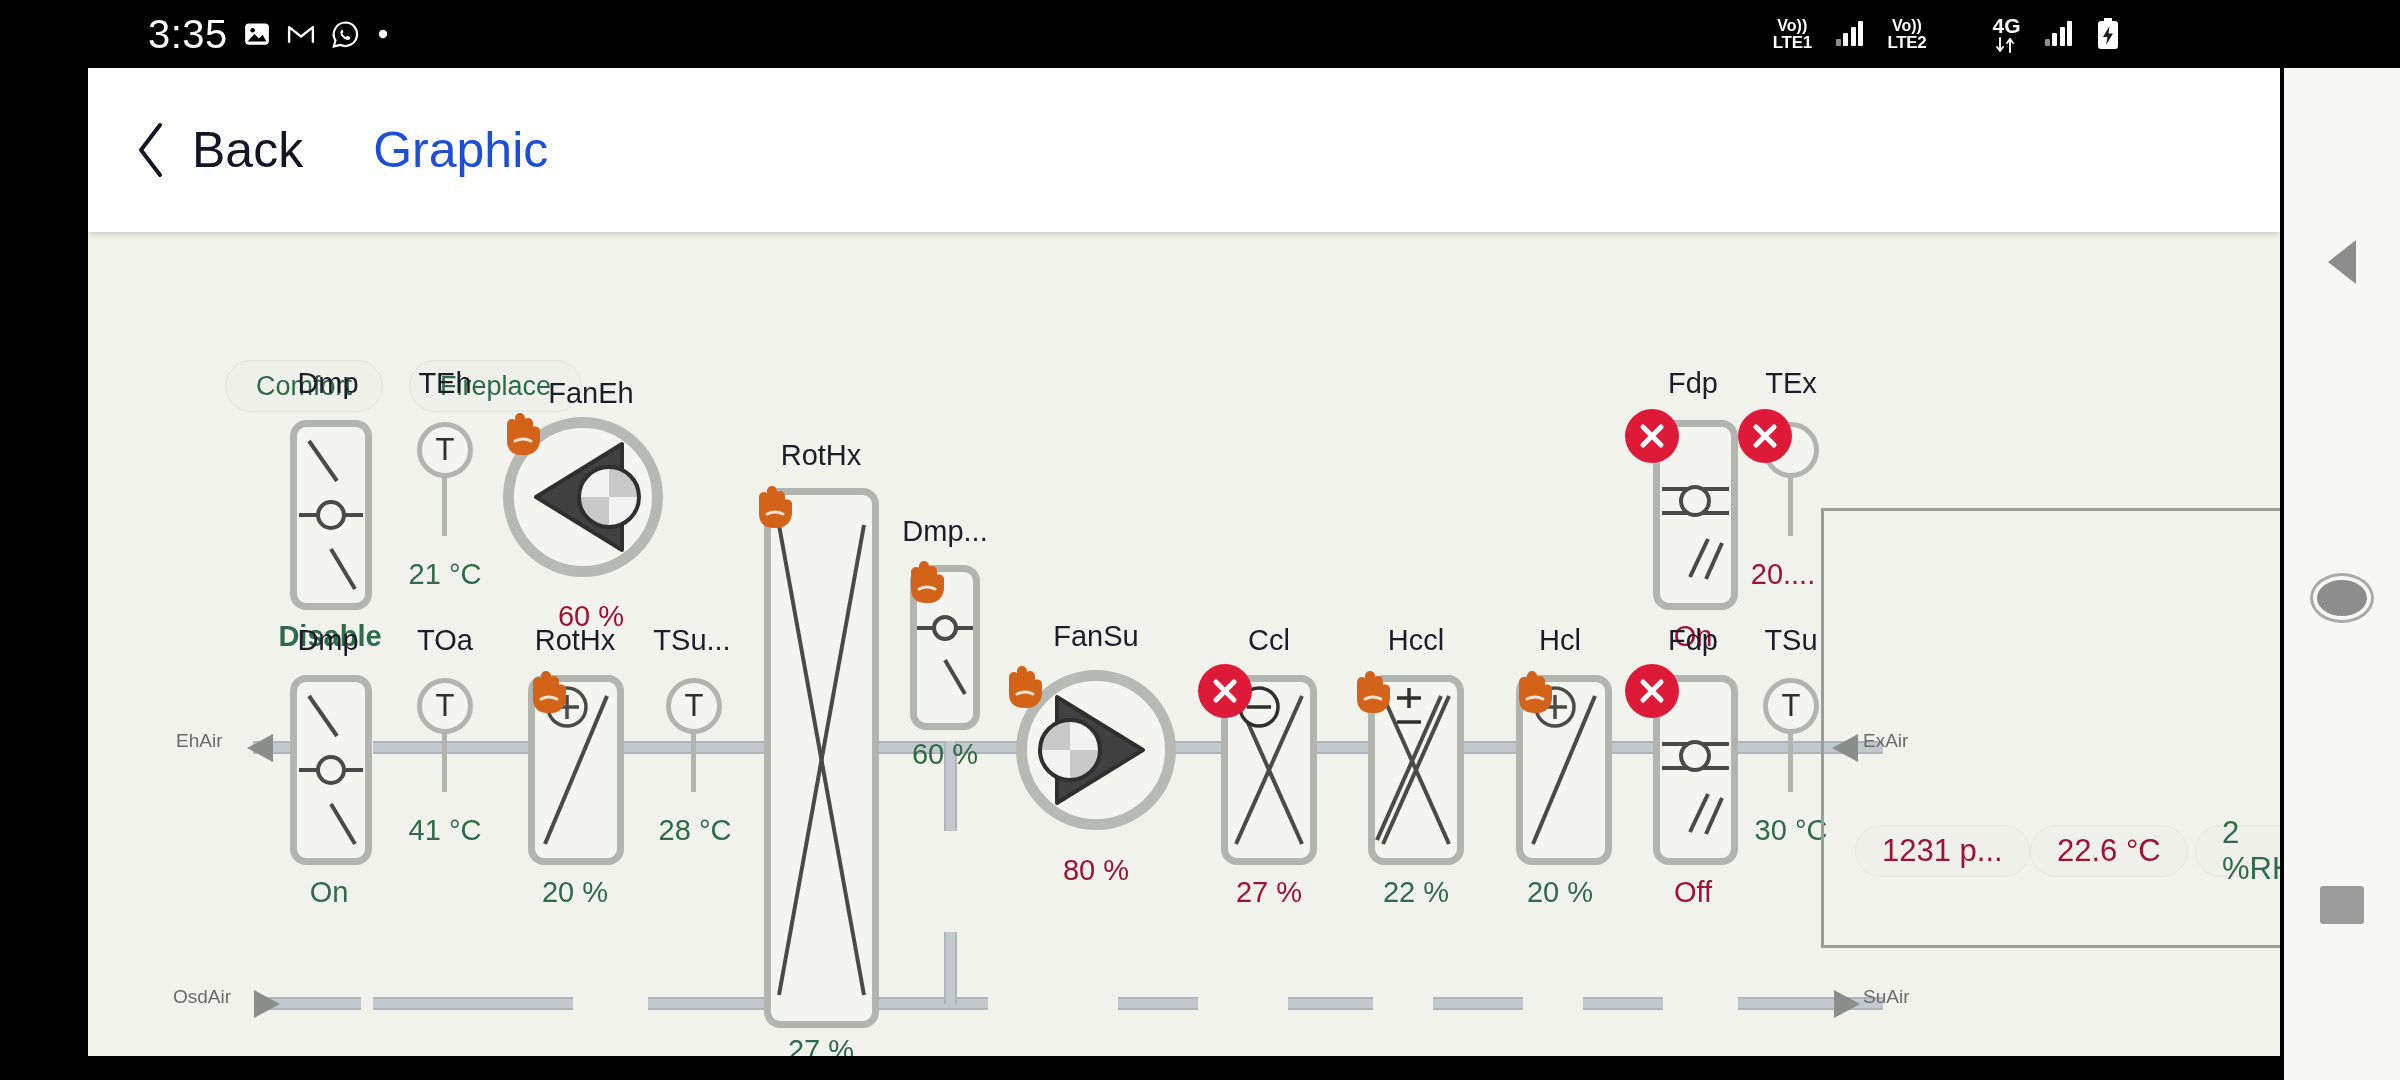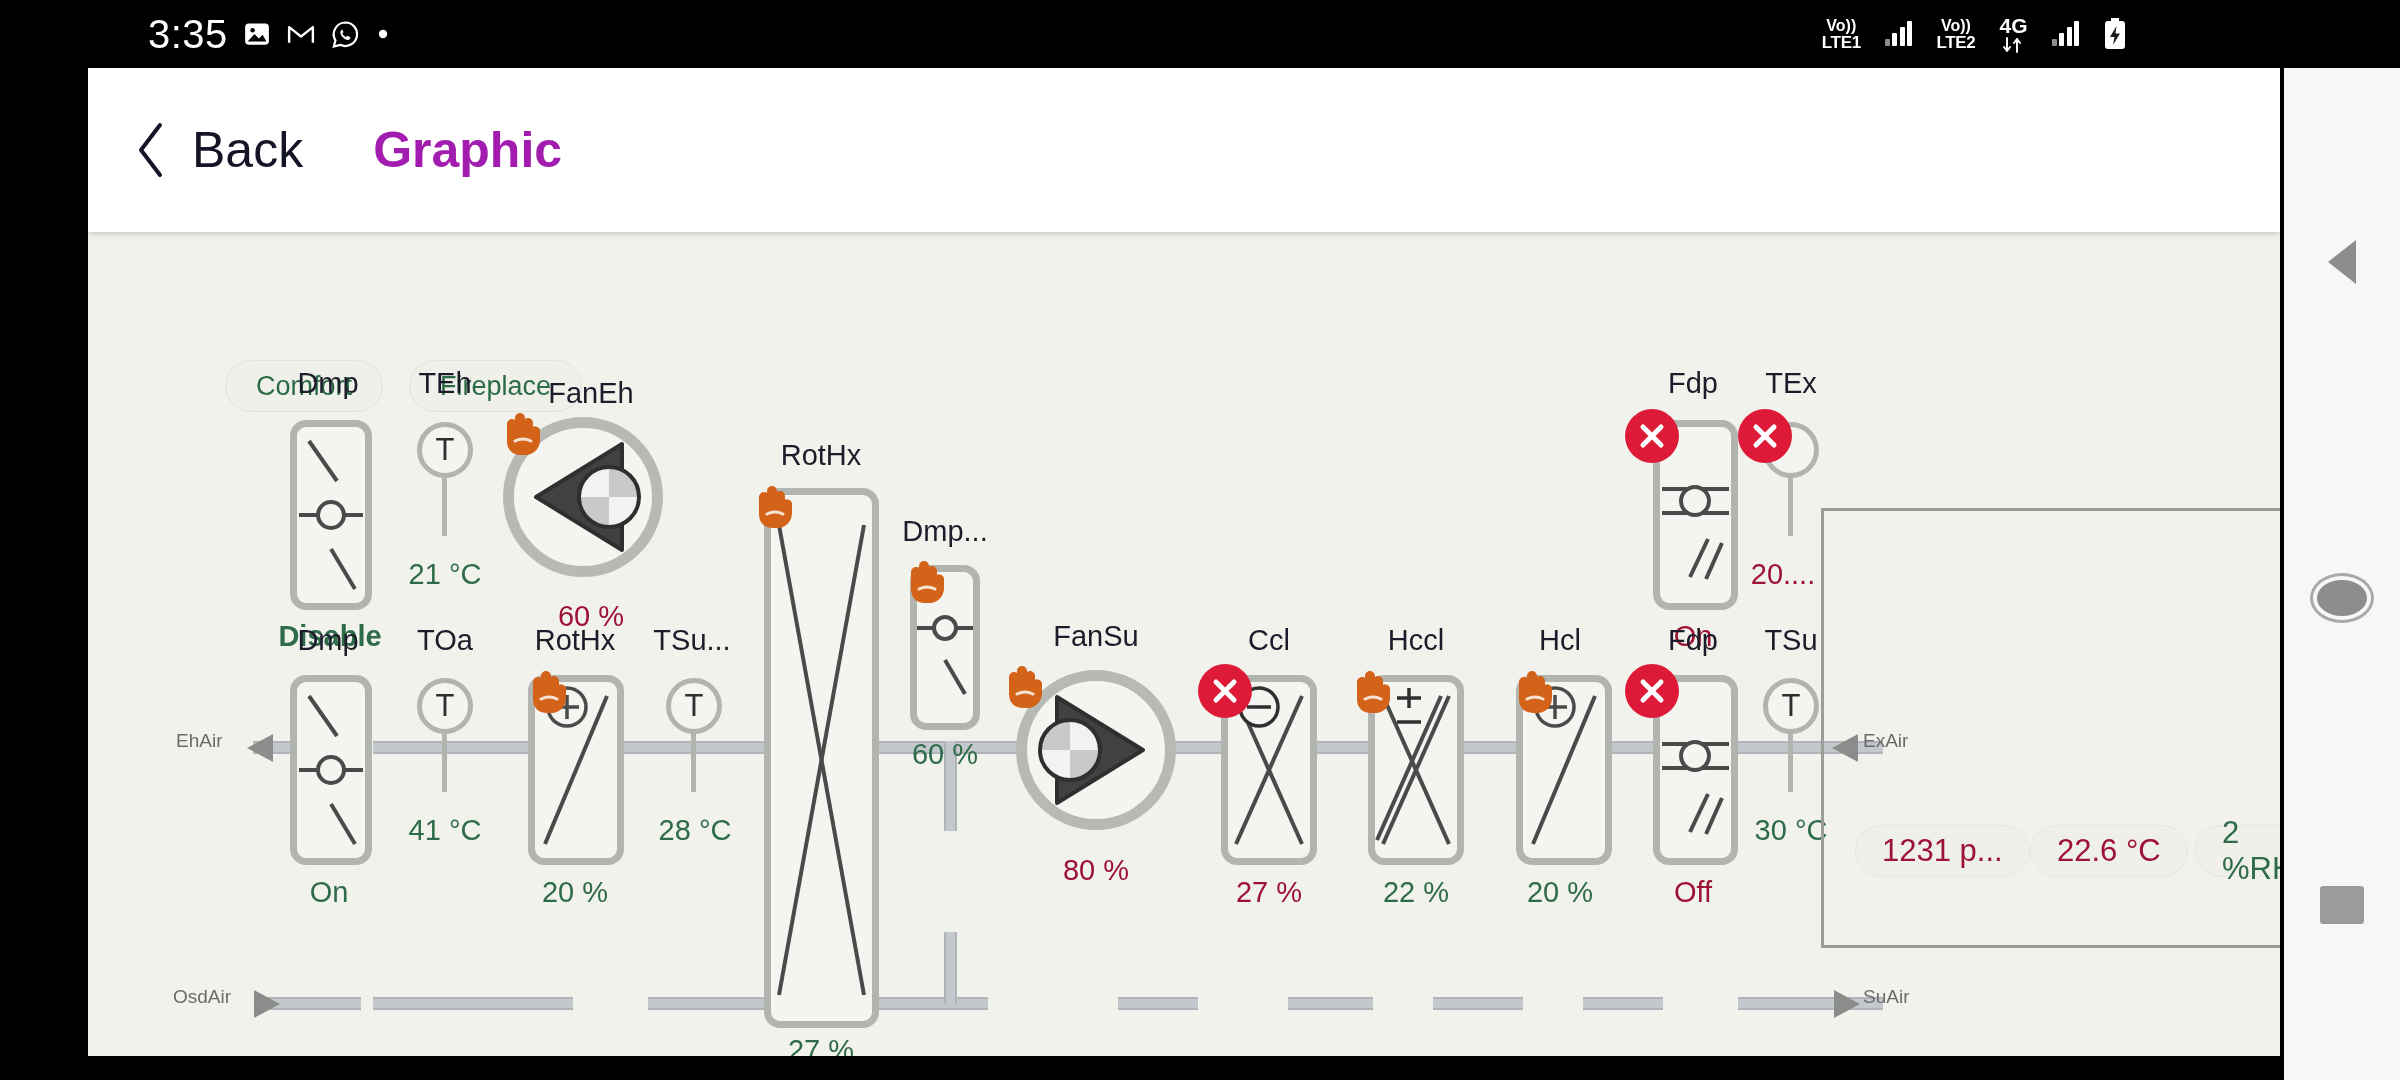--- a/index.html
+++ b/index.html
@@ -9,43 +9,43 @@
   
   #screen { position:absolute; inset:0; background:#000; }
 
   
   #statusbar { position:absolute; left:0; top:0; width:2148px; height:68px;
                background:#000; color:#fff; }
   #sb-left { position:absolute; left:148px; top:0; height:68px;
              display:flex; align-items:center; gap:14px; }
   #sb-time { font-size:40px; font-weight:400; letter-spacing:.5px; line-height:1; }
   .sb-ic { display:flex; align-items:center; justify-content:center; }
-  #sb-right { position:absolute; right:21px; top:0; height:68px;
+  #sb-right { position:absolute; right:28px; top:0; height:68px;
               display:flex; align-items:center; gap:24px; }
   .volte { display:flex; flex-direction:column; align-items:center;
            line-height:1.0; font-size:16px; font-weight:bold; }
   .volte .a { font-size:16px; }
   .volte .b { font-size:17px; letter-spacing:-.3px; }
   .bars { display:flex; align-items:flex-end; gap:2.5px; height:24px; }
   .bars i { display:block; width:5px; background:#fff; border-radius:1px; }
-  .g4 { display:flex; align-items:flex-start; gap:2px; }
+  .g4 { display:flex; align-items:flex-start; gap:2px;margin-left:42px; }
   .g4txt { font-size:21px; font-weight:bold; line-height:1; }
 
   
   #app { position:absolute; left:88px; top:68px; width:2192px; height:988px;
          background:#ffffff; overflow:hidden; }
 
   
   #appbar { position:absolute; left:0; top:0; width:2192px; height:164px;
             background:#fff; display:flex; align-items:center;
             box-shadow:0 2px 6px rgba(0,0,0,.18); z-index:5; }
   #back-chevron { margin-left:40px; width:46px; height:60px; display:flex;
                   align-items:center; justify-content:center; cursor:pointer; }
   #back-label { margin-left:18px; font-size:50px; color:#141427; font-weight:400; }
-  #page-title { margin-left:70px; font-size:50px; color:#a21caf; font-weight:700; }
+  #page-title { margin-left:70px; font-size:50px; color:#1d4ed8; font-weight:400; }
 
   
   #canvas { position:absolute; left:0; top:164px; width:2192px; height:824px;
             background:#f1f2ec; overflow:hidden; }
 
   
   #modes { position:absolute; left:137px; top:128px; display:flex; gap:26px; }
   .pill { height:52px; padding:0 30px; border-radius:26px; background:#eef0e9;
           border:1px solid #e2e5dc; display:flex; align-items:center;
           justify-content:center; color:#2b6b46; font-size:27px; cursor:pointer; }

